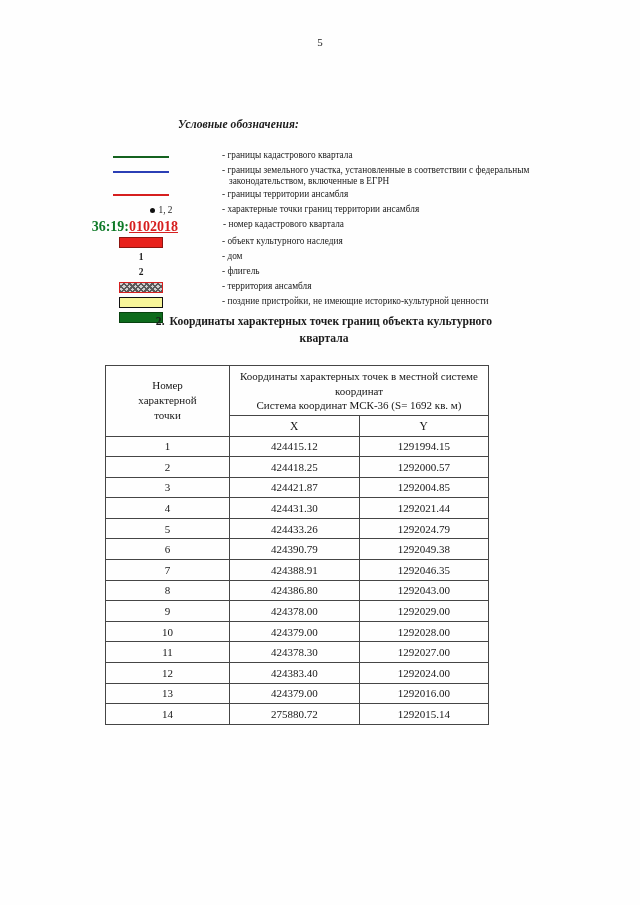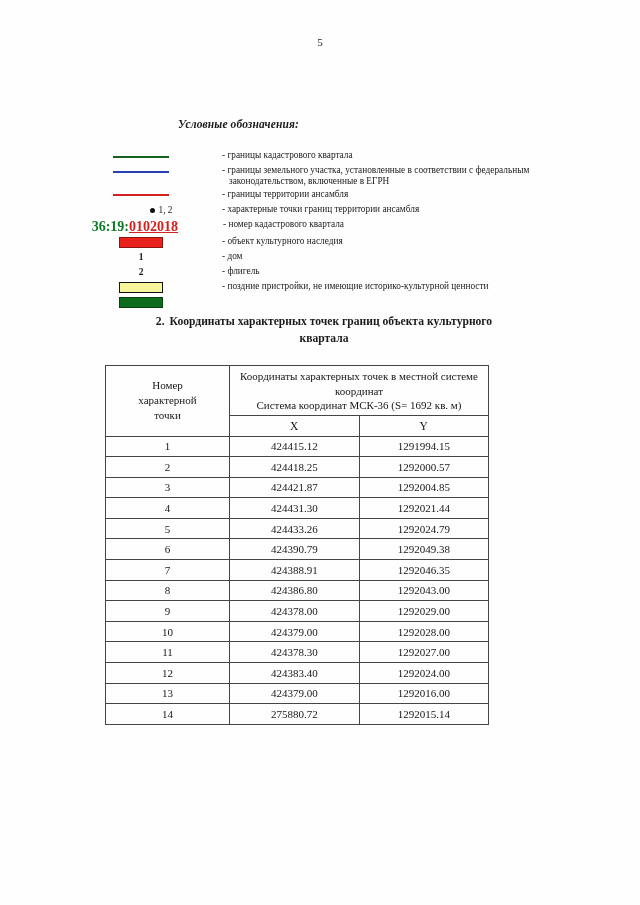--- a/index.html
+++ b/index.html
@@ -273,20 +273,26 @@
       <span class="desc">- дом</span>
     </div>
 
     <div class="legend-row">
       <span class="sym">
         <span class="num-lbl">2</span>
       </span>
       <span class="desc">- флигель</span>
     </div>
 
+    <div class="legend-row">
+      <span class="sym">
+        <span class="box-sw box-hatch"></span>
+      </span>
+      <span class="desc">- территория ансамбля</span>
+    </div>
 
     <div class="legend-row">
       <span class="sym">
         <span class="box-sw box-yellow"></span>
       </span>
       <span class="desc">- поздние пристройки, не имеющие историко-культурной ценности</span>
     </div>
 
     <div class="legend-row">
       <span class="sym">

